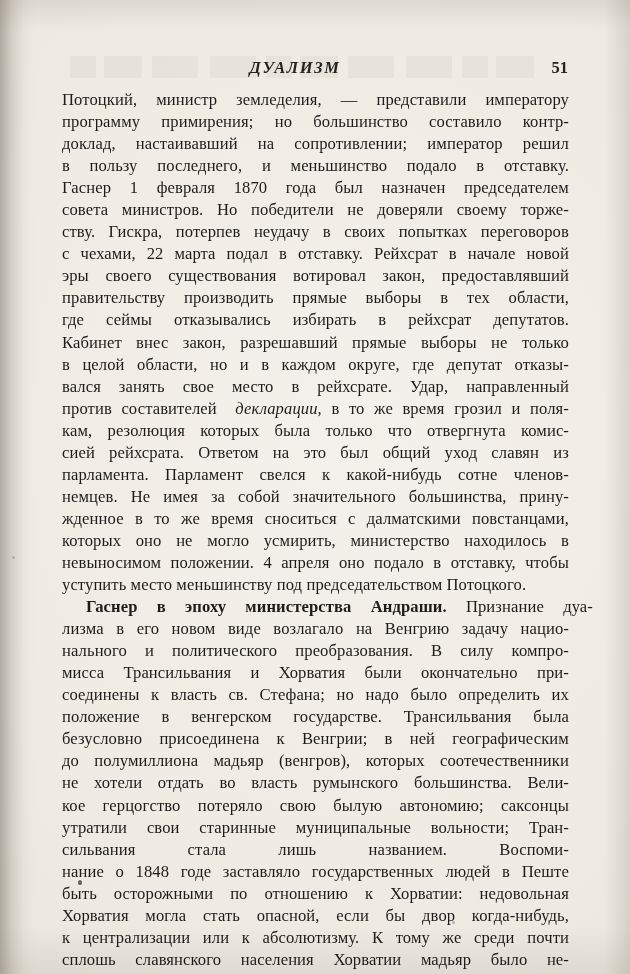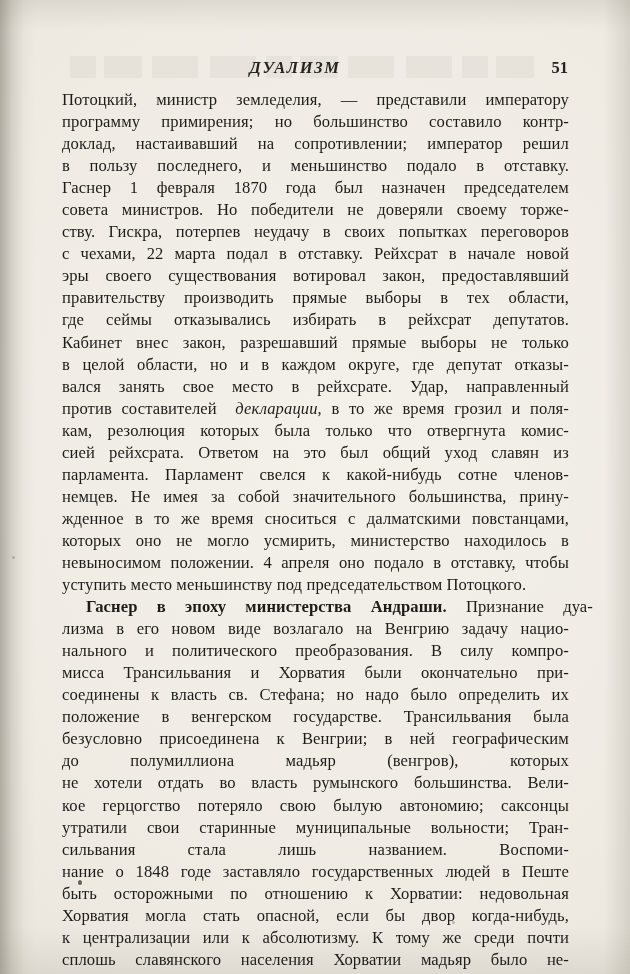--- a/index.html
+++ b/index.html
@@ -509,20 +509,21 @@
         <span class="w">в</span>
         <span class="w">ней</span>
         <span class="w">географическим</span>
       </div>
       <div class="line j">
         <span class="w">до</span>
         <span class="w">полумиллиона</span>
         <span class="w">мадьяр</span>
         <span class="w">(венгров),</span>
         <span class="w">которых</span>
+        <span class="w">соотечественники</span>
       </div>
       <div class="line j">
         <span class="w">не</span>
         <span class="w">хотели</span>
         <span class="w">отдать</span>
         <span class="w">во</span>
         <span class="w">власть</span>
         <span class="w">румынского</span>
         <span class="w">большинства.</span>
         <span class="w">Вели-</span>

